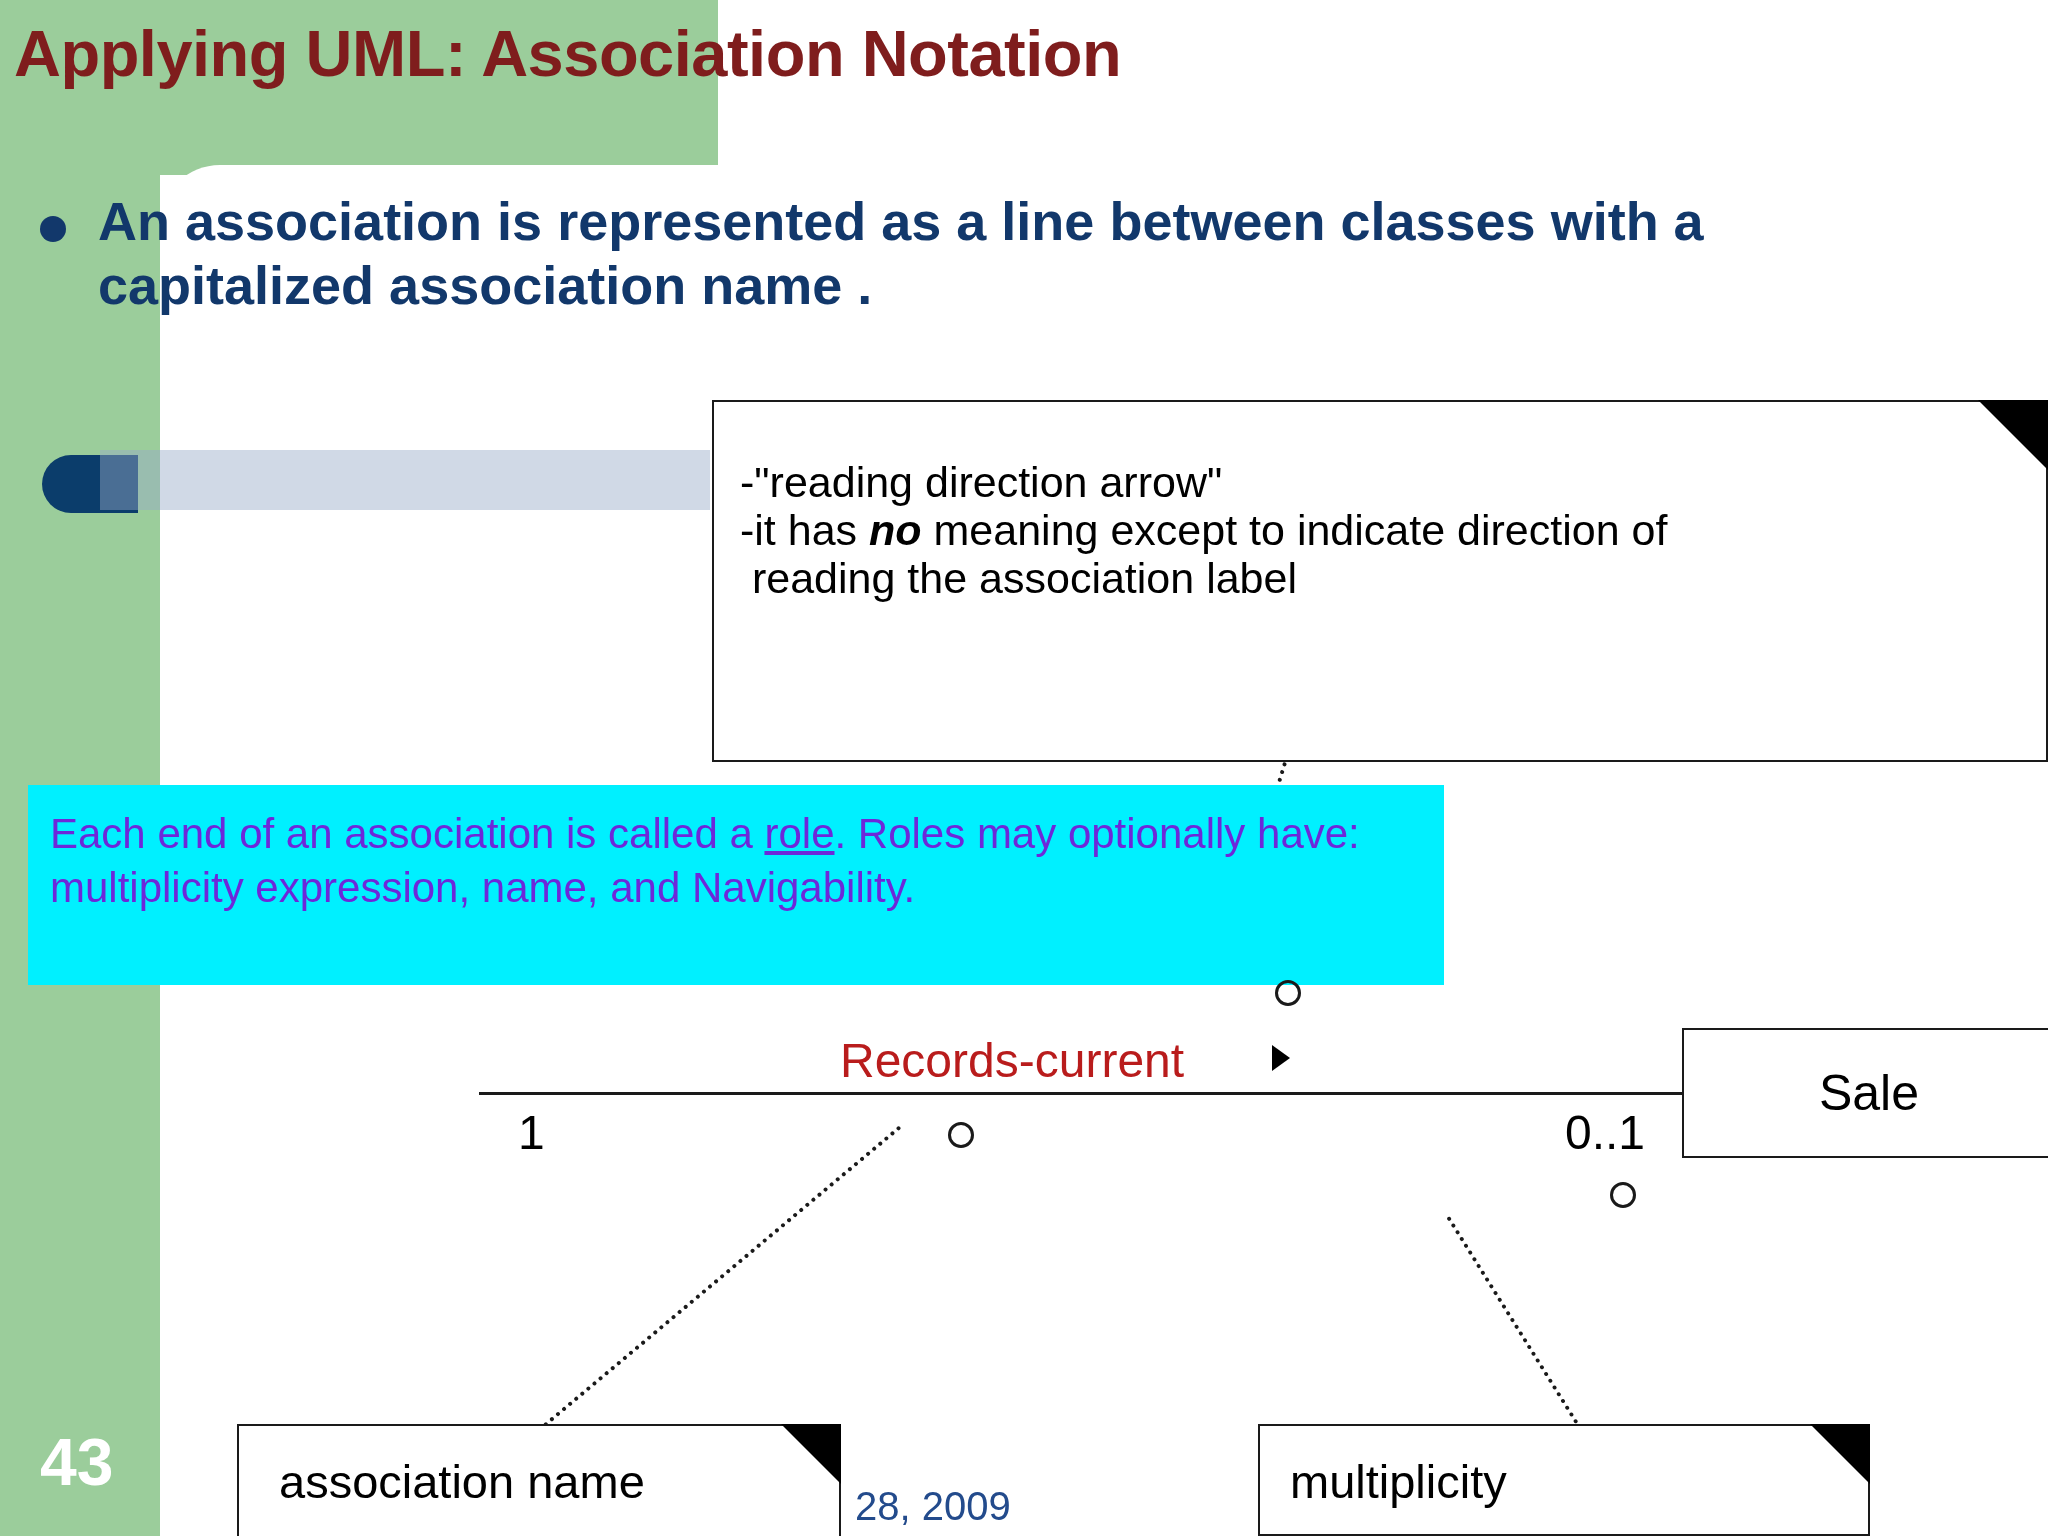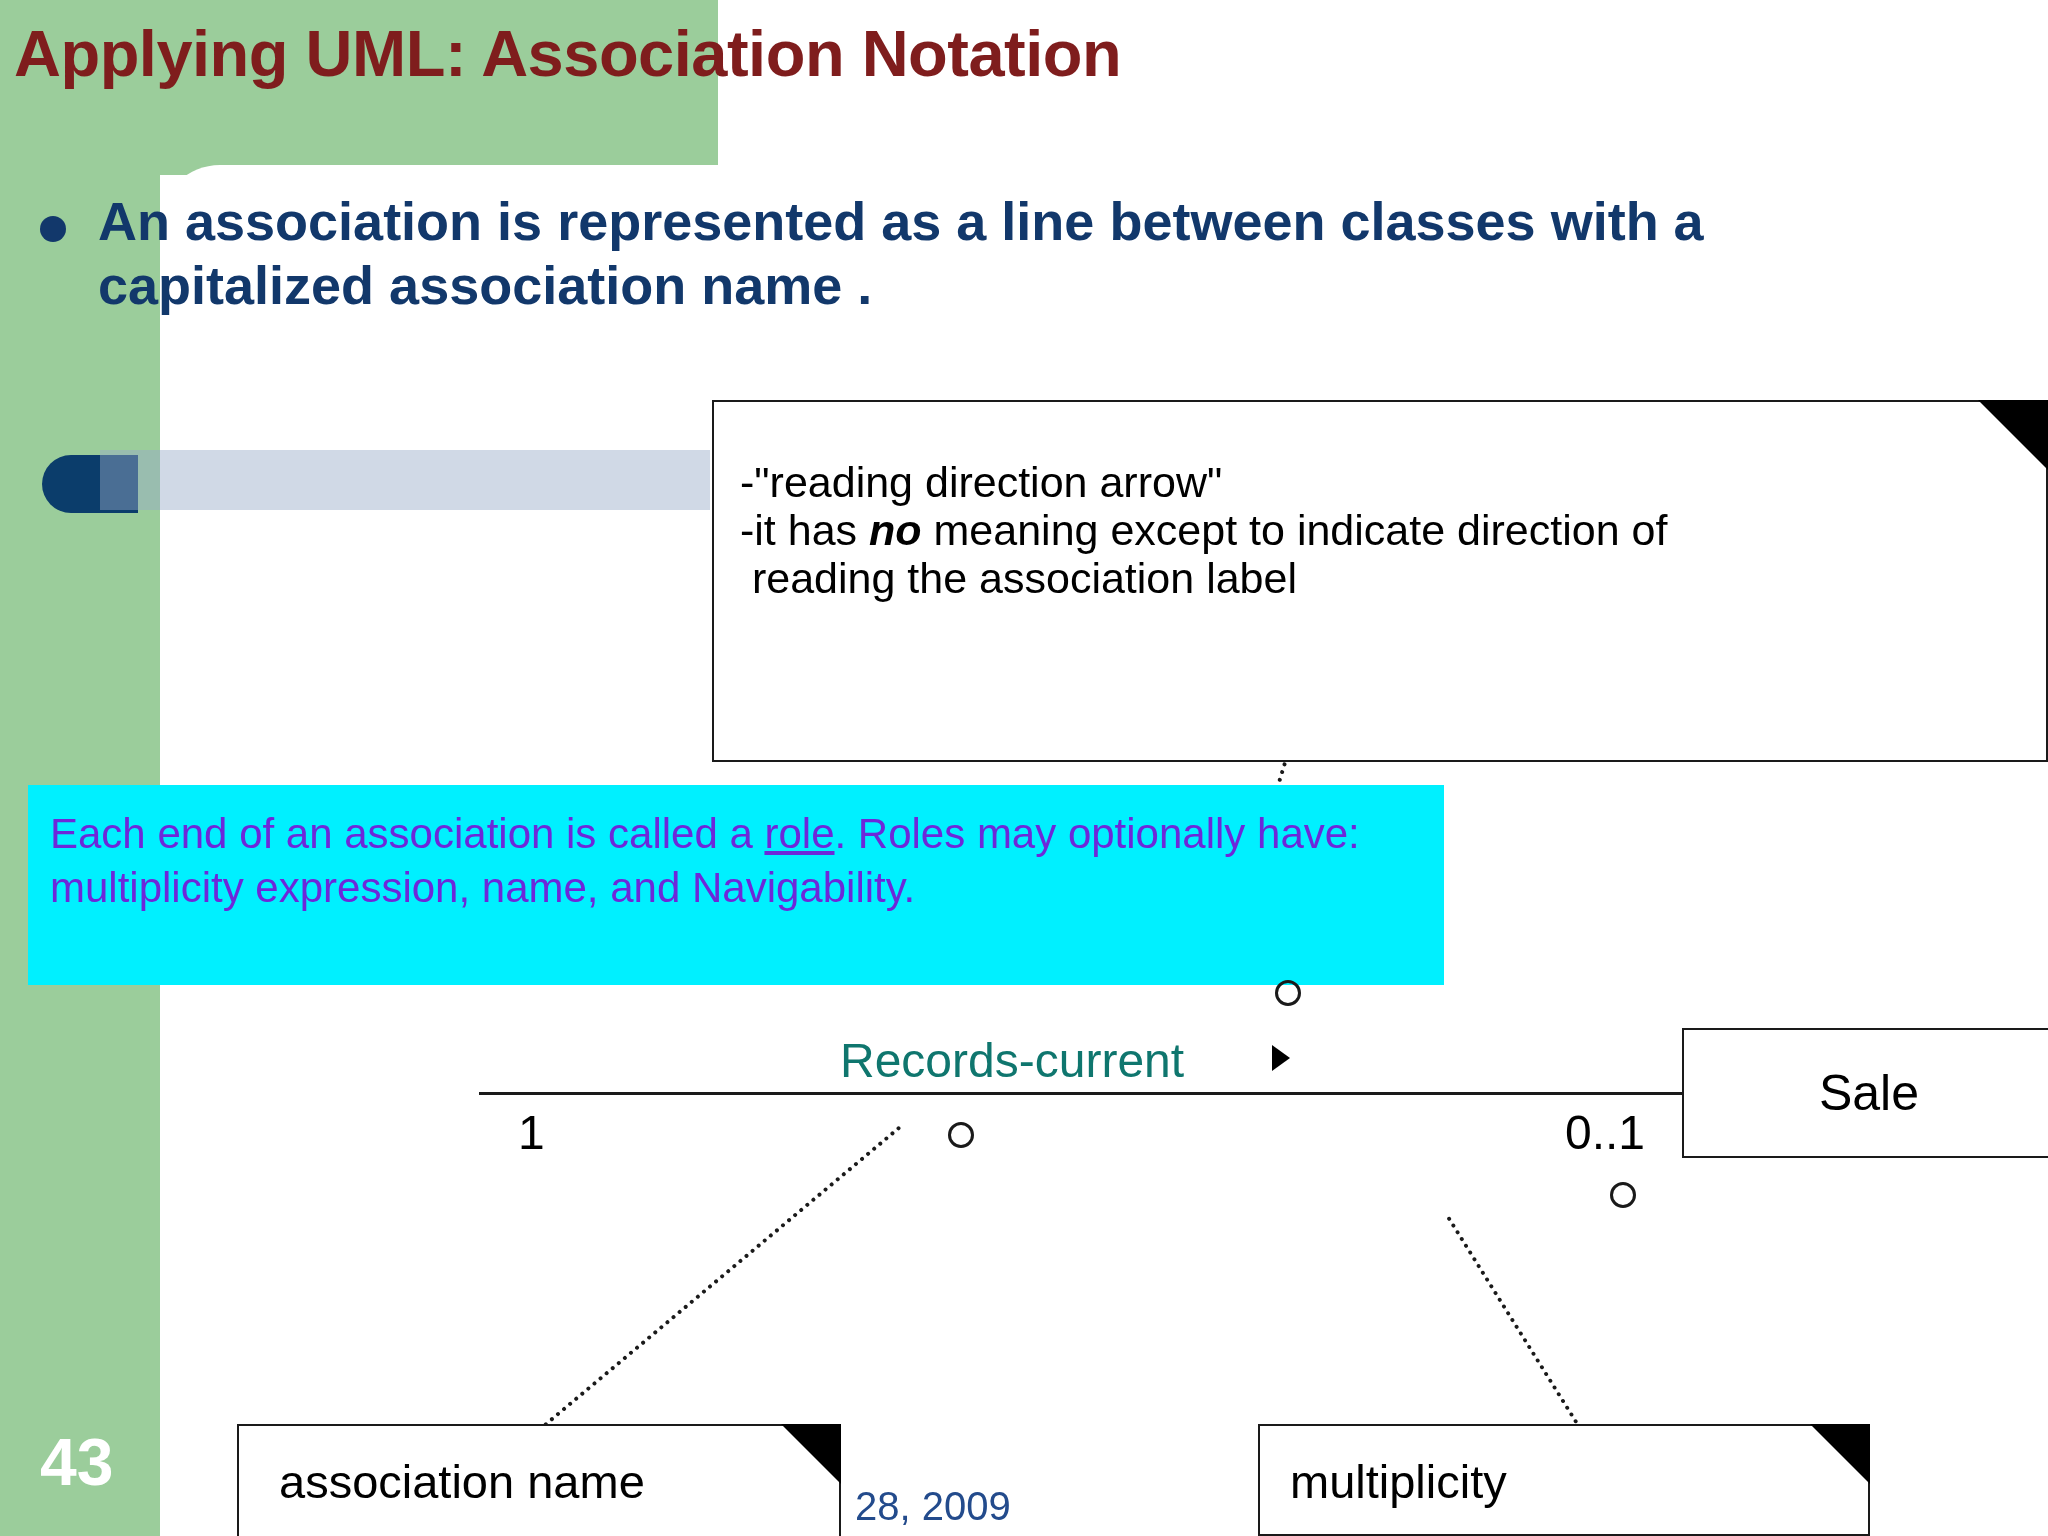--- a/index.html
+++ b/index.html
@@ -217,21 +217,21 @@
     top: 1092px;
     width: 1203px;
     height: 0;
     border-top: 3px solid #1a1a1a;
   }
   #assoc-label {
     position: absolute;
     left: 840px;
     top: 1033px;
     font-size: 48px;
-    color: #0f766e;
+    color: #b91c1c;
     white-space: nowrap;
     text-align: center;
   }
   #assoc-arrow {
     position: absolute;
     left: 1272px;
     top: 1045px;
     width: 0;
     height: 0;
     border-left: 18px solid #000000;

